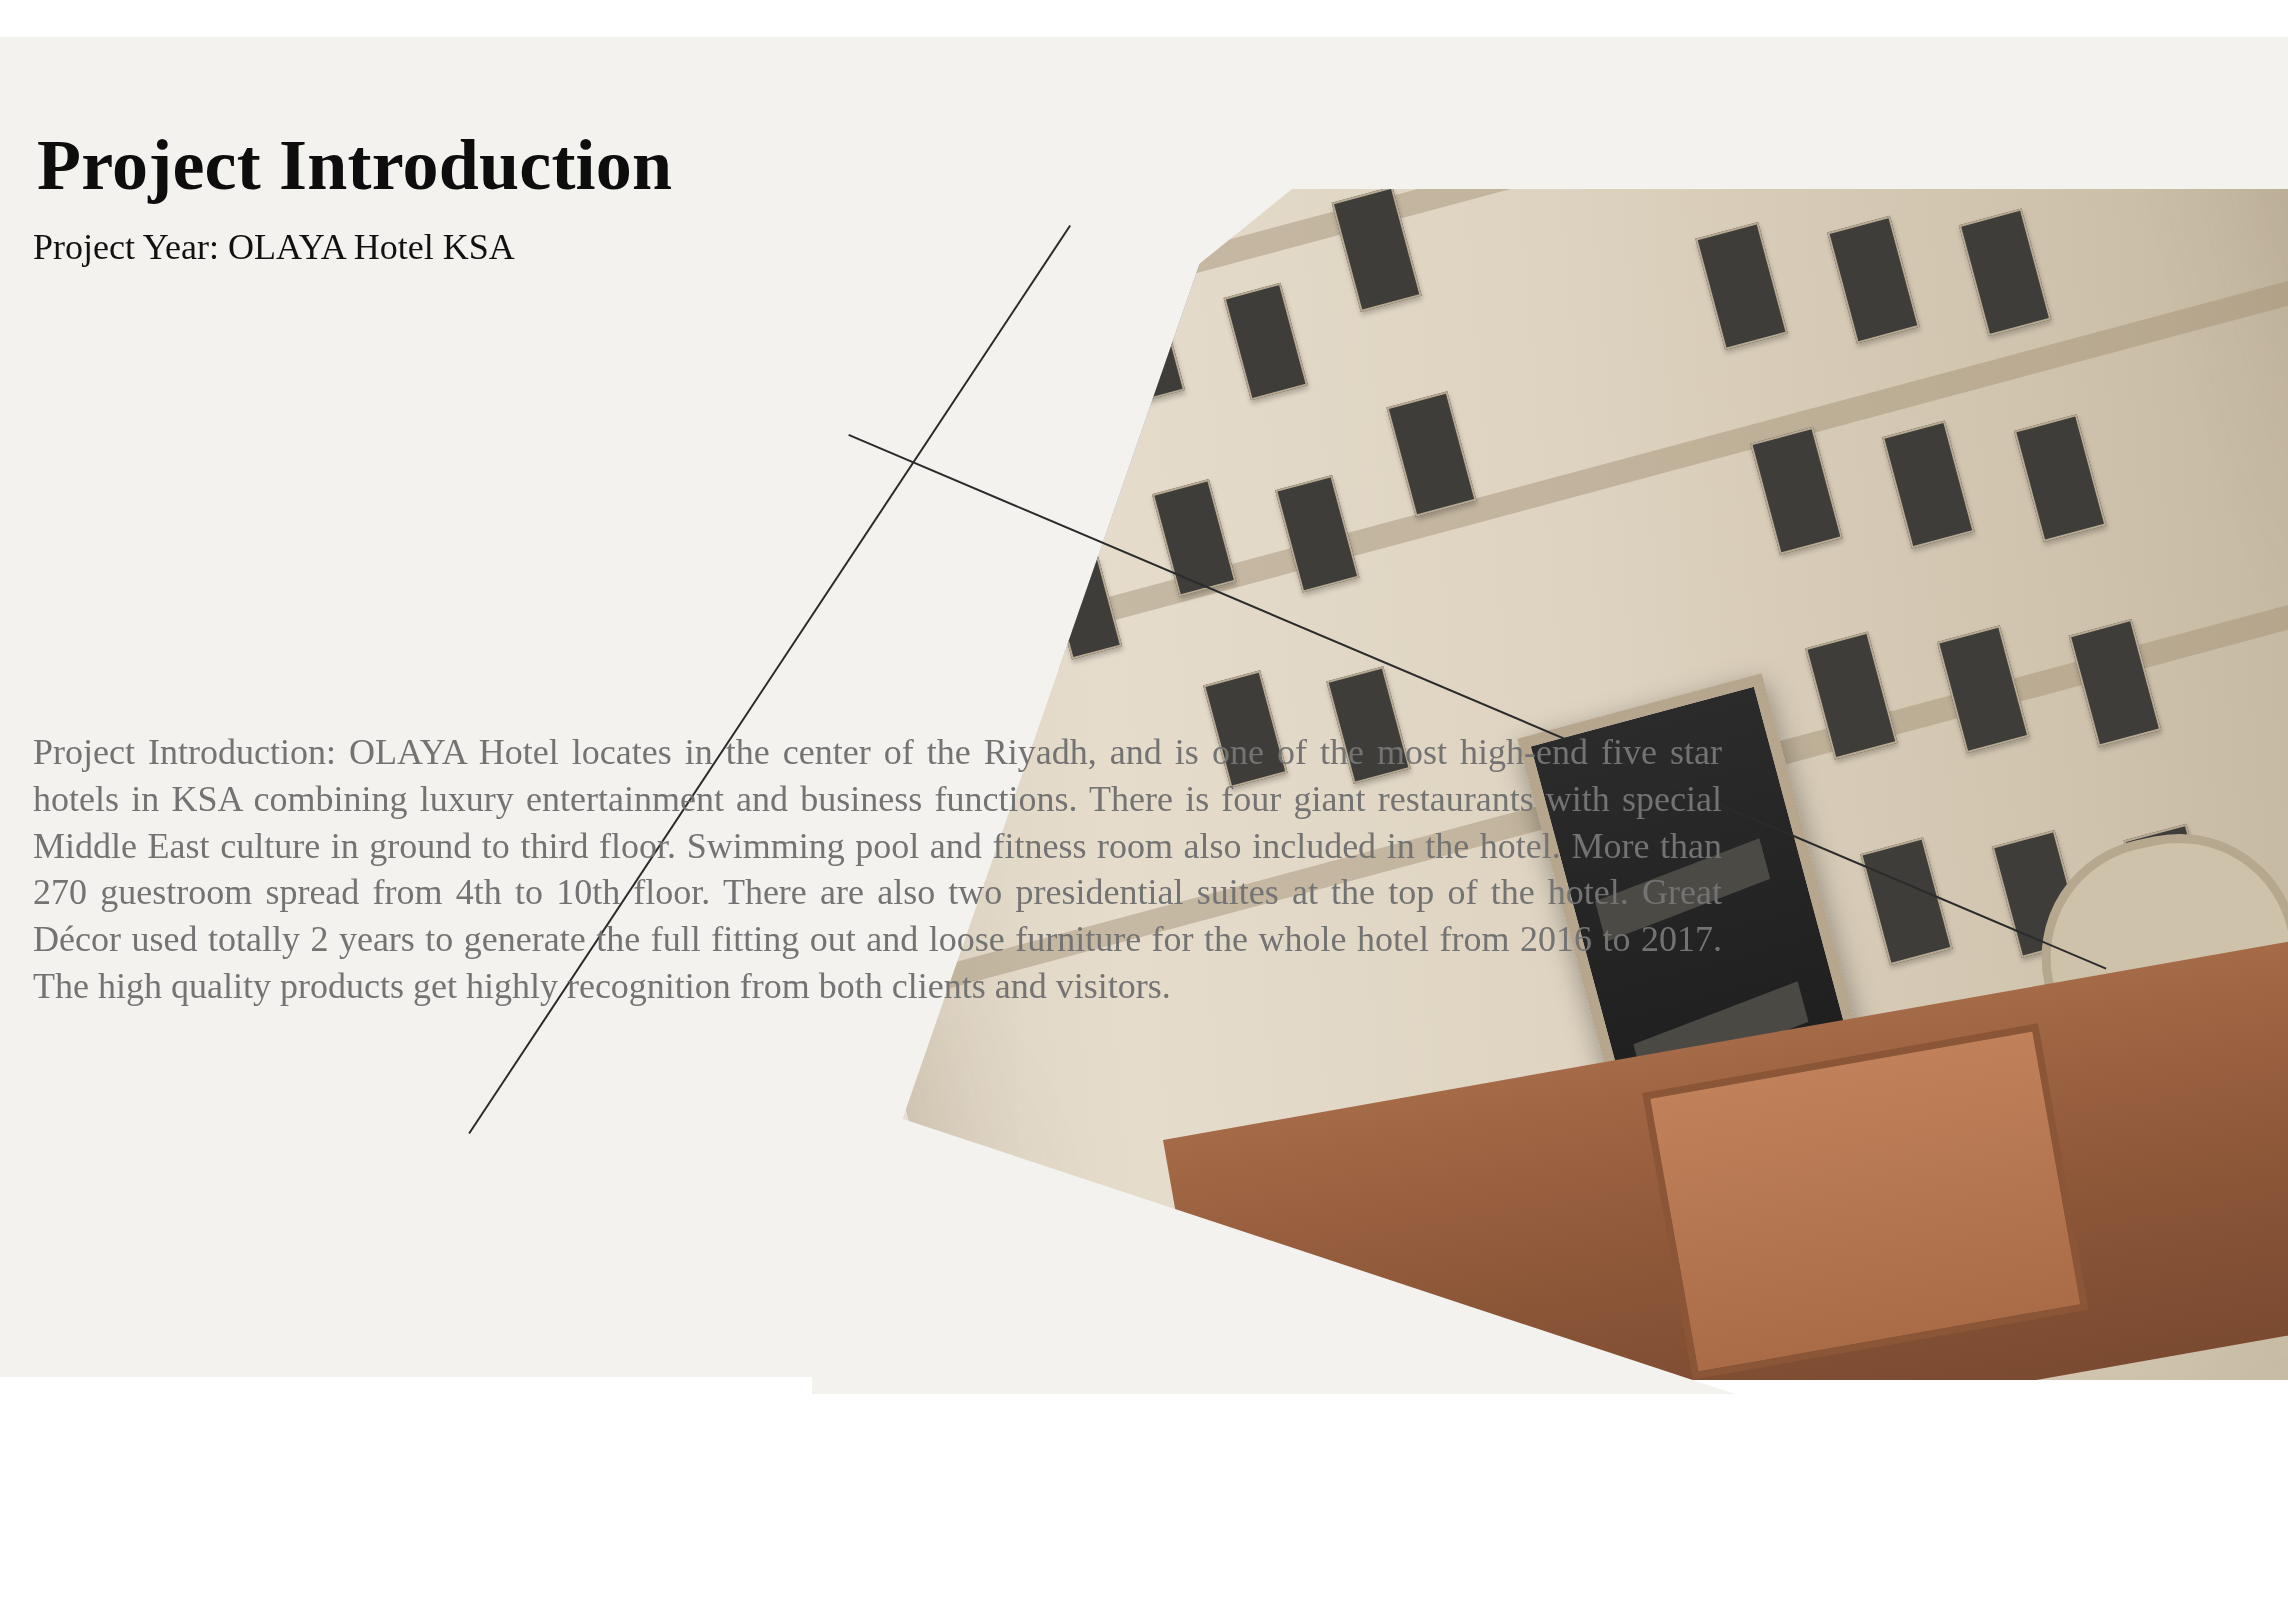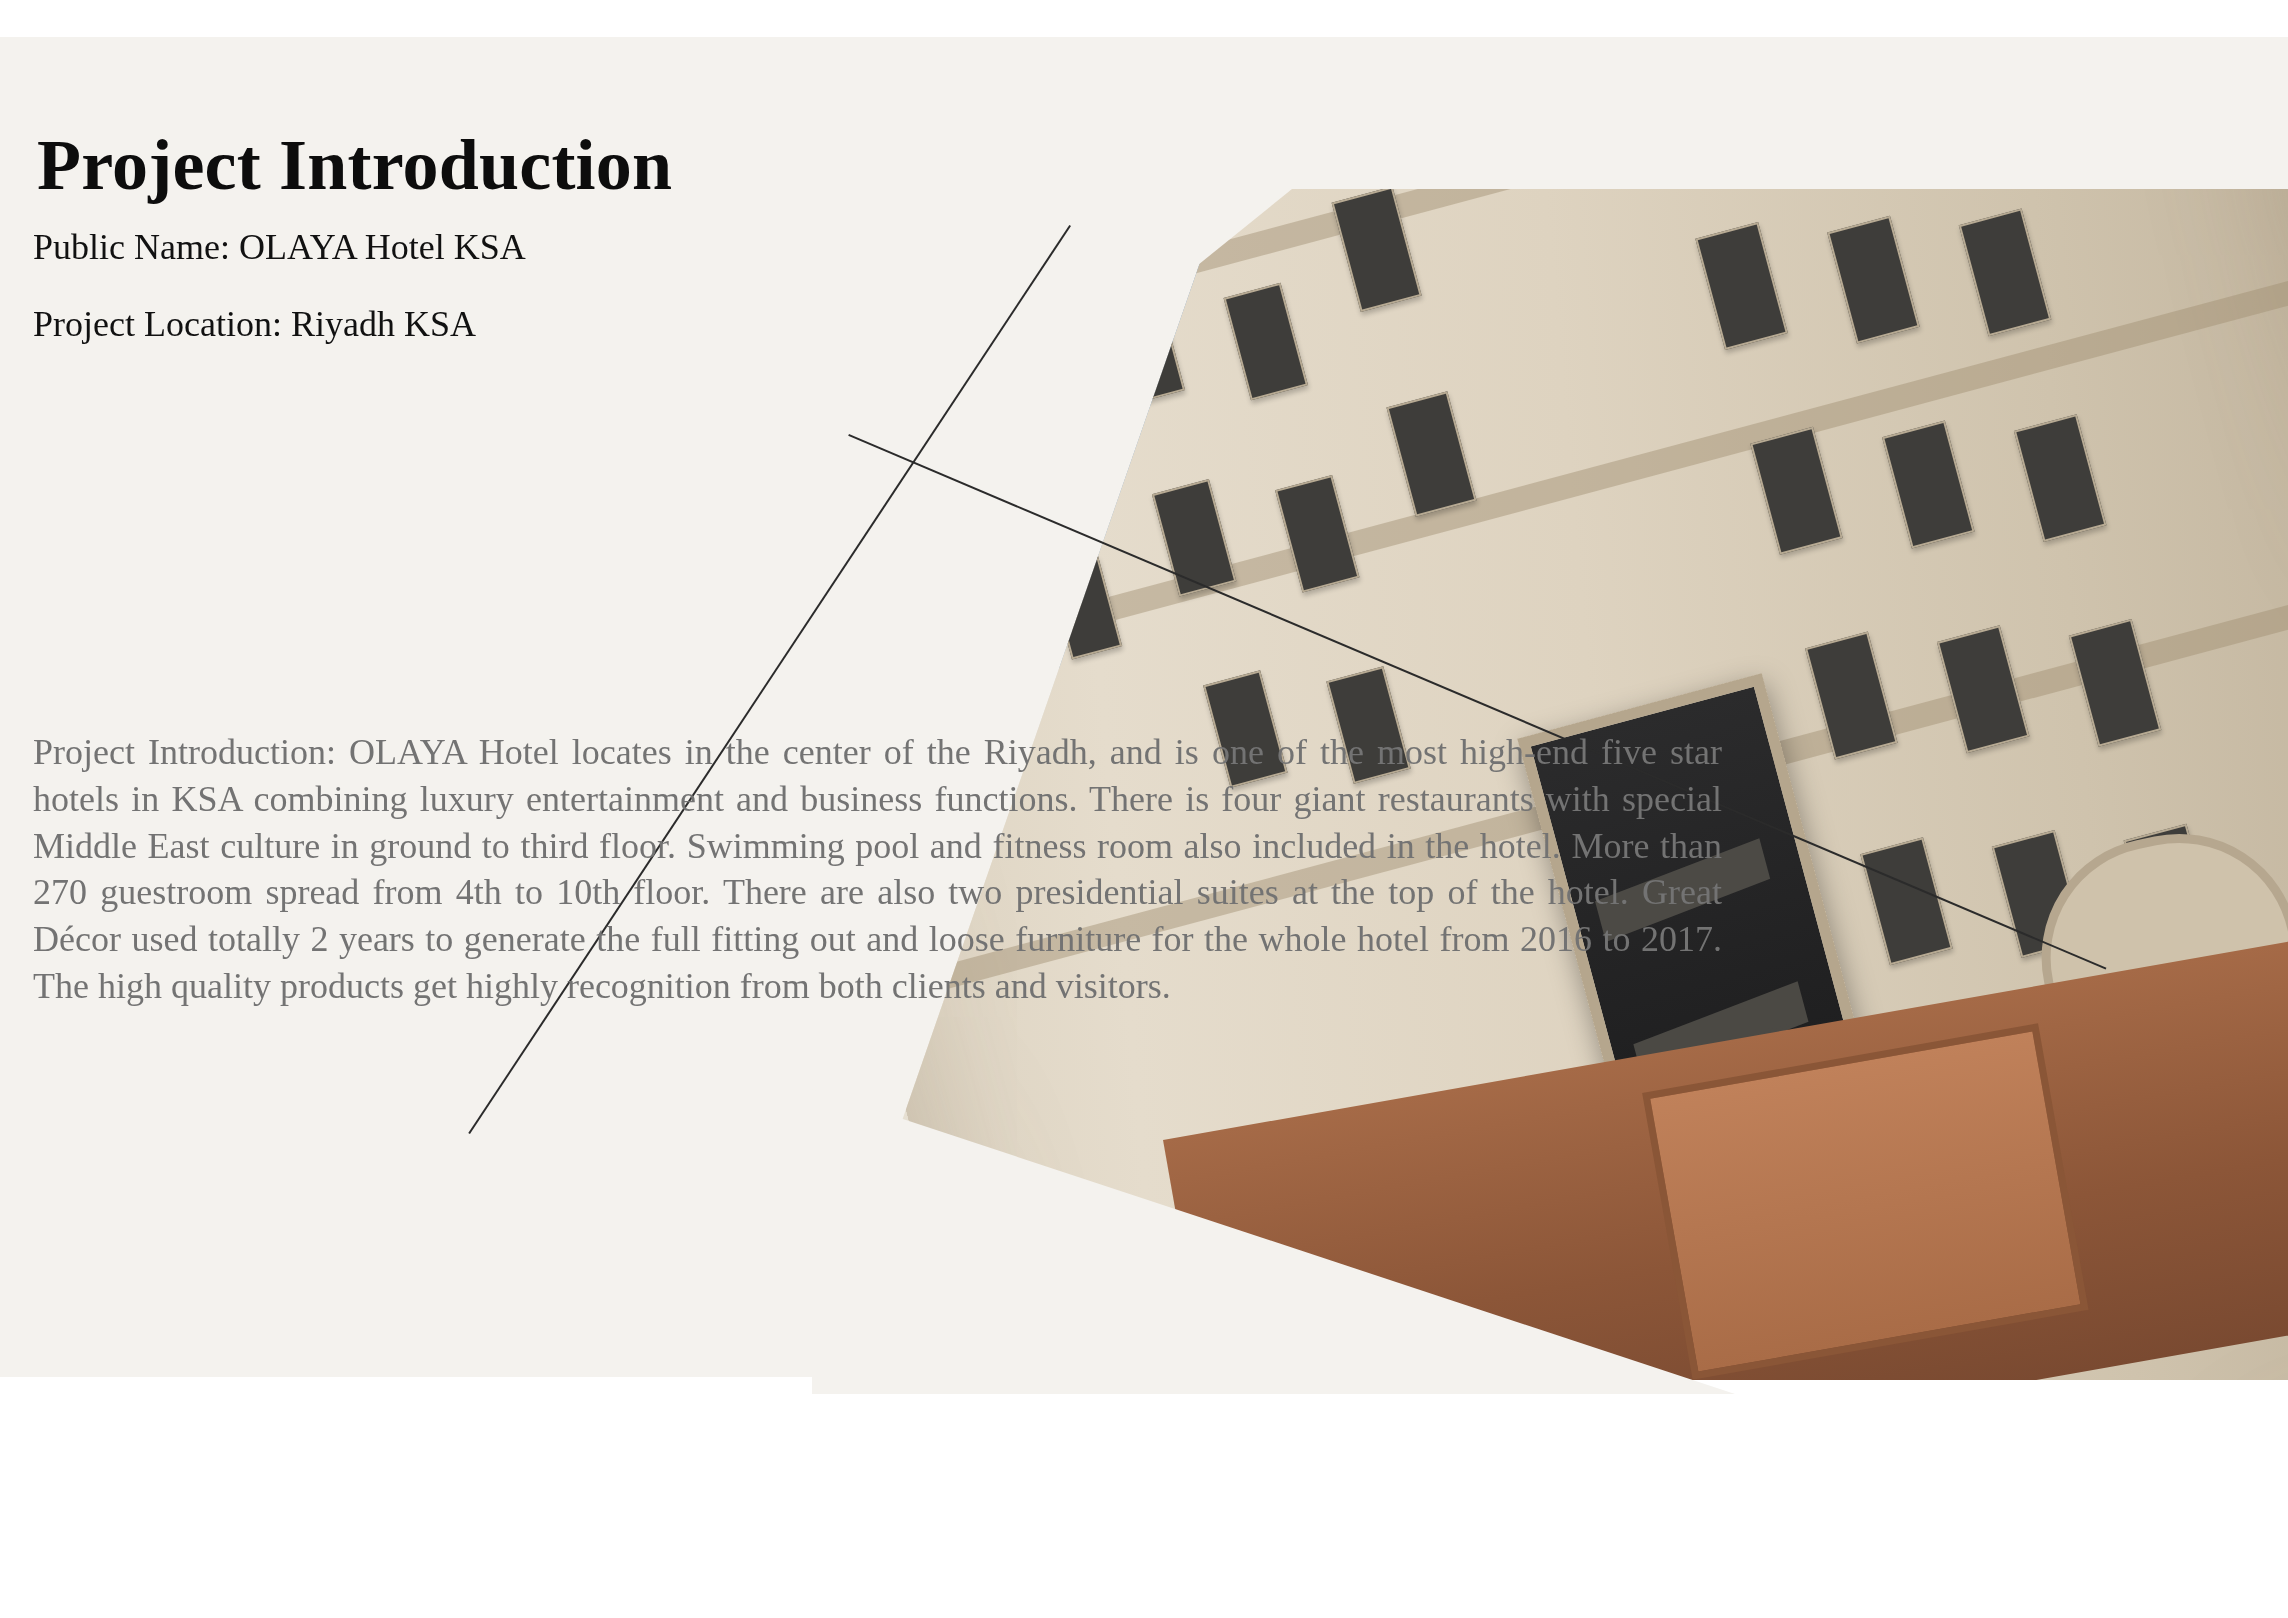--- a/index.html
+++ b/index.html
@@ -300,20 +300,19 @@
 
   <div class="wedge-top"></div>
   <div class="wedge-bottom"></div>
 
   <div class="hairline-a"></div>
   <div class="hairline-b"></div>
 
   <h1 class="title">Project Introduction</h1>
 
   <div class="meta">
-    <div class="line">Public Name: OLAYA Hotel KSA</div>
-    <div class="line">Project Location: Riyadh KSA</div>
+    <div class="line">Project Year: OLAYA Hotel KSA</div>
   </div>
 
   <div class="body-text">Project Introduction: OLAYA Hotel locates in the center of the Riyadh, and is one of the most high-end five star hotels in KSA combining luxury entertainment and business functions. There is four giant restaurants with special Middle East culture in ground to third floor. Swimming pool and fitness room also included in the hotel. More than 270 guestroom spread from 4th to 10th floor. There are also two presidential suites at the top of the hotel. Great Décor used totally 2 years to generate the full fitting out and loose furniture for the whole hotel from 2016 to 2017. The high quality products get highly recognition from both clients and visitors.</div>
 
 </div>
 
 
 </body></html>

